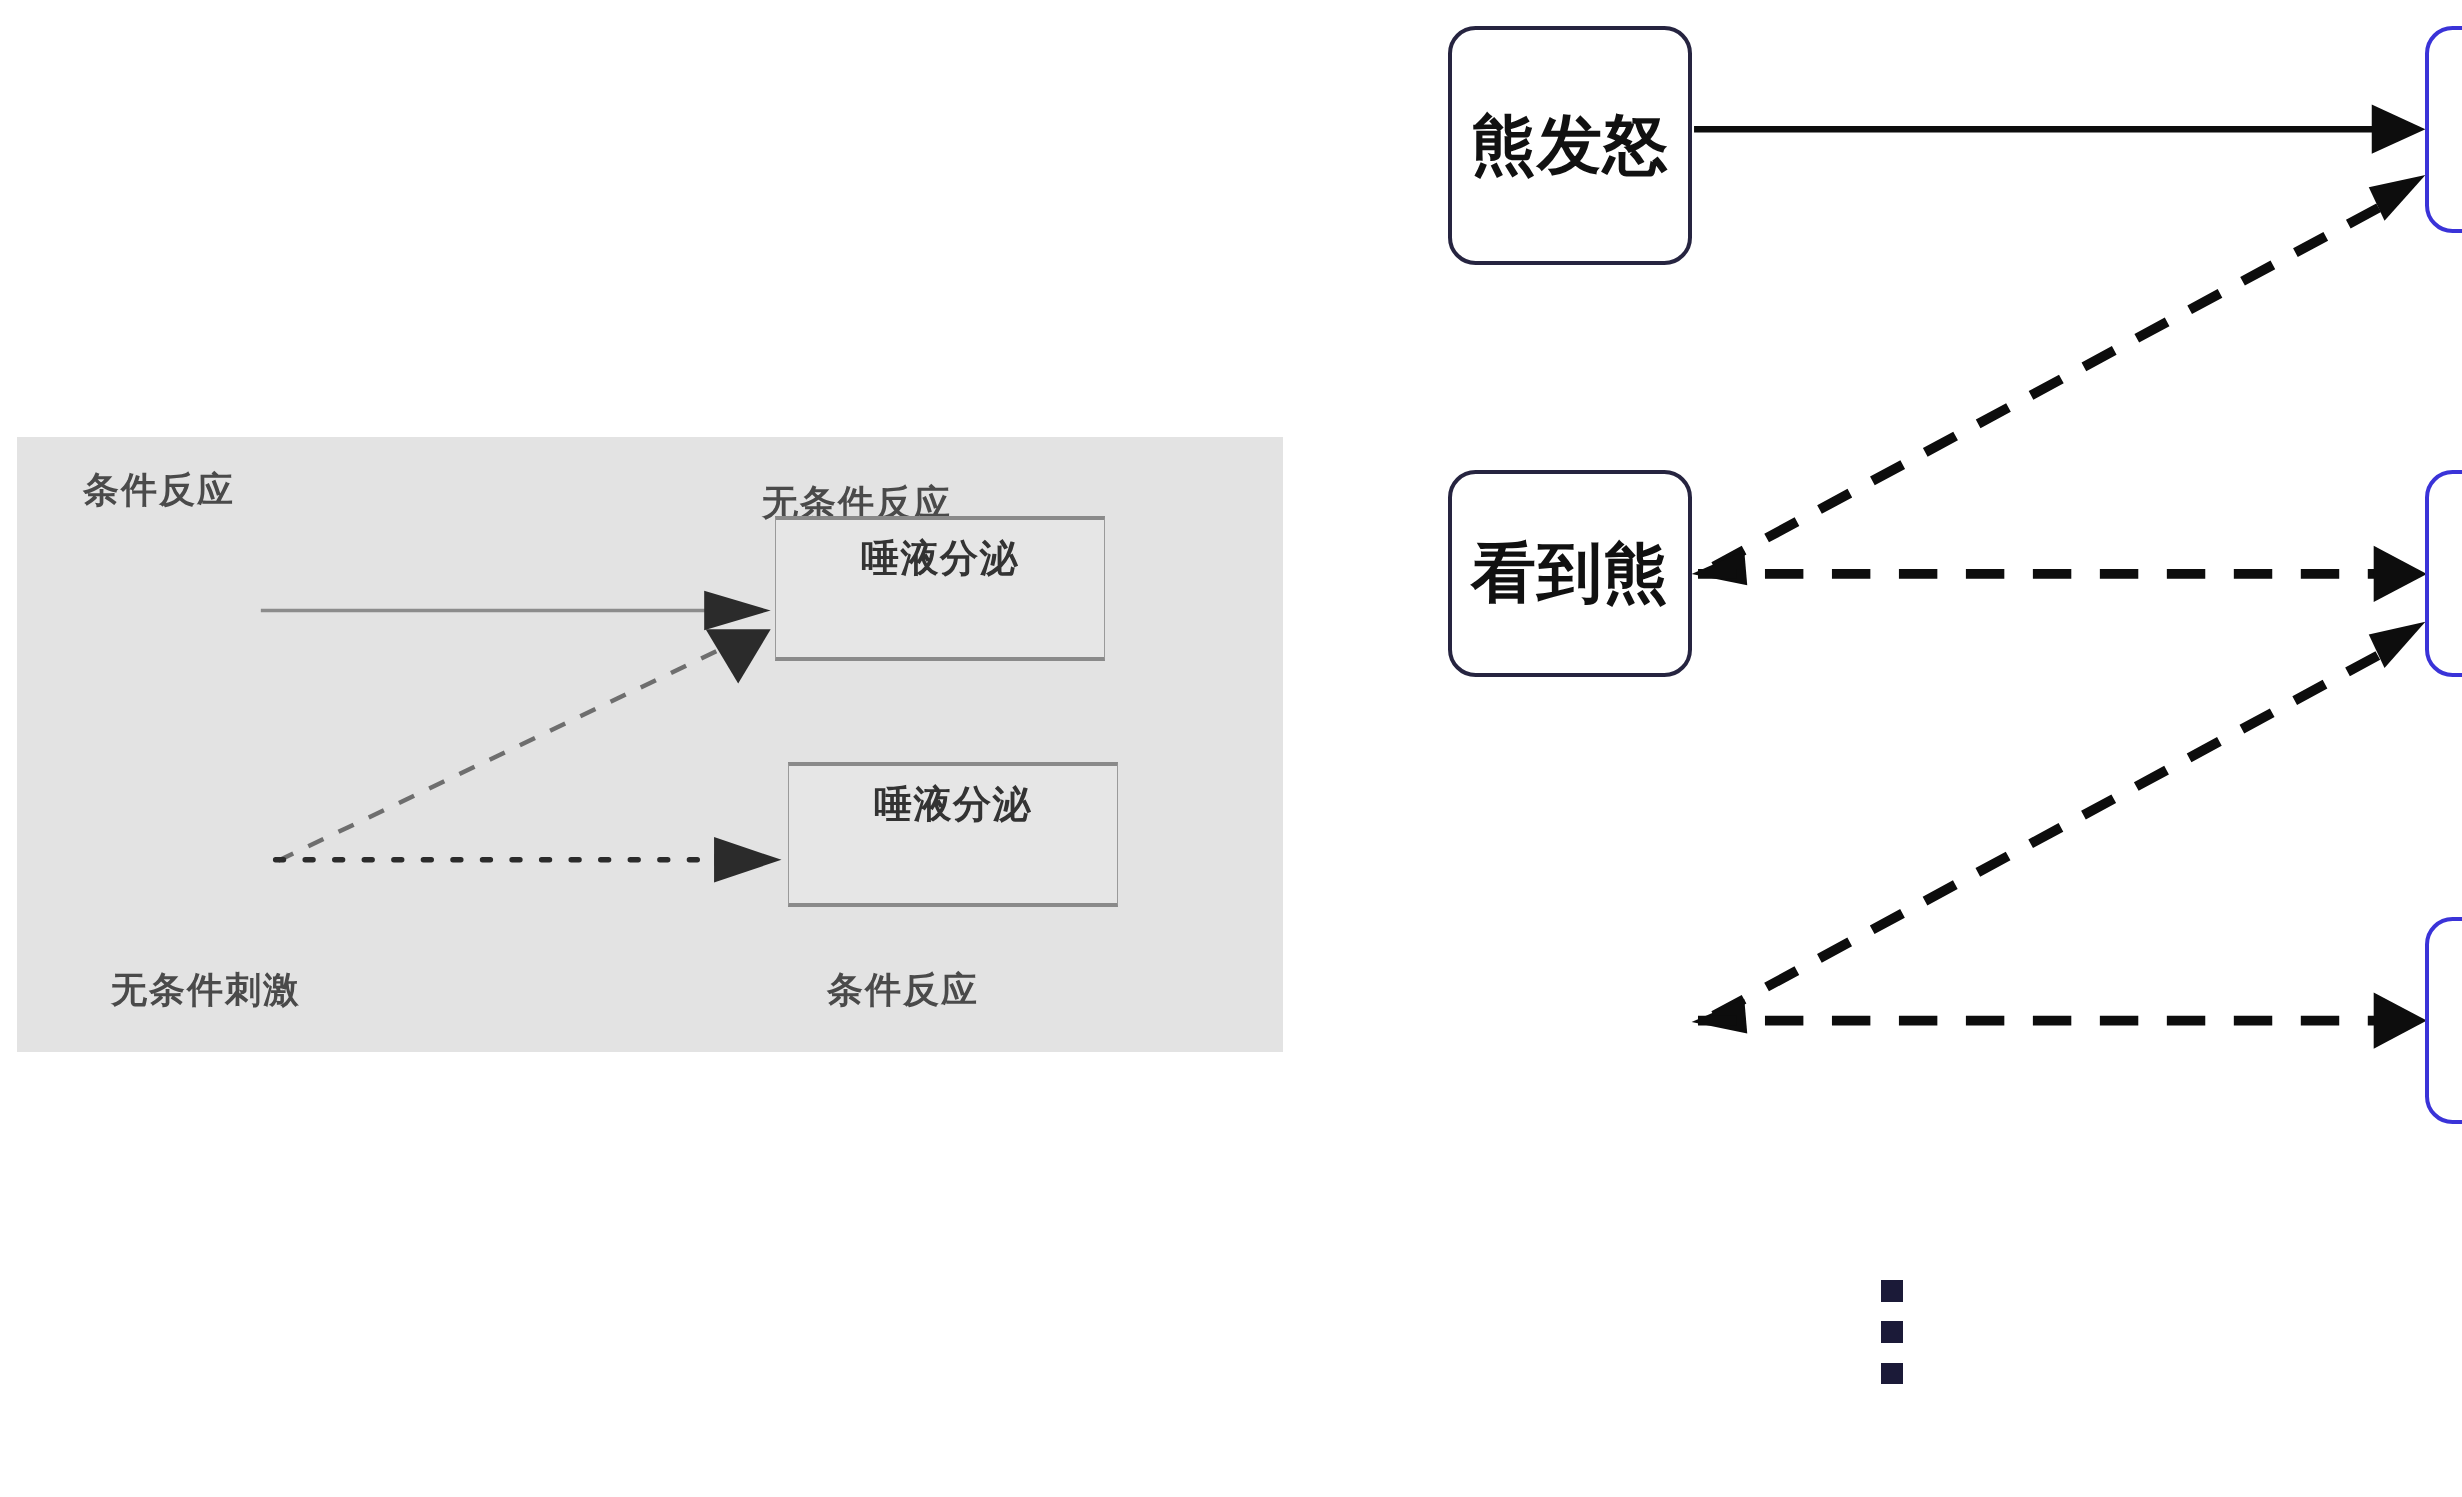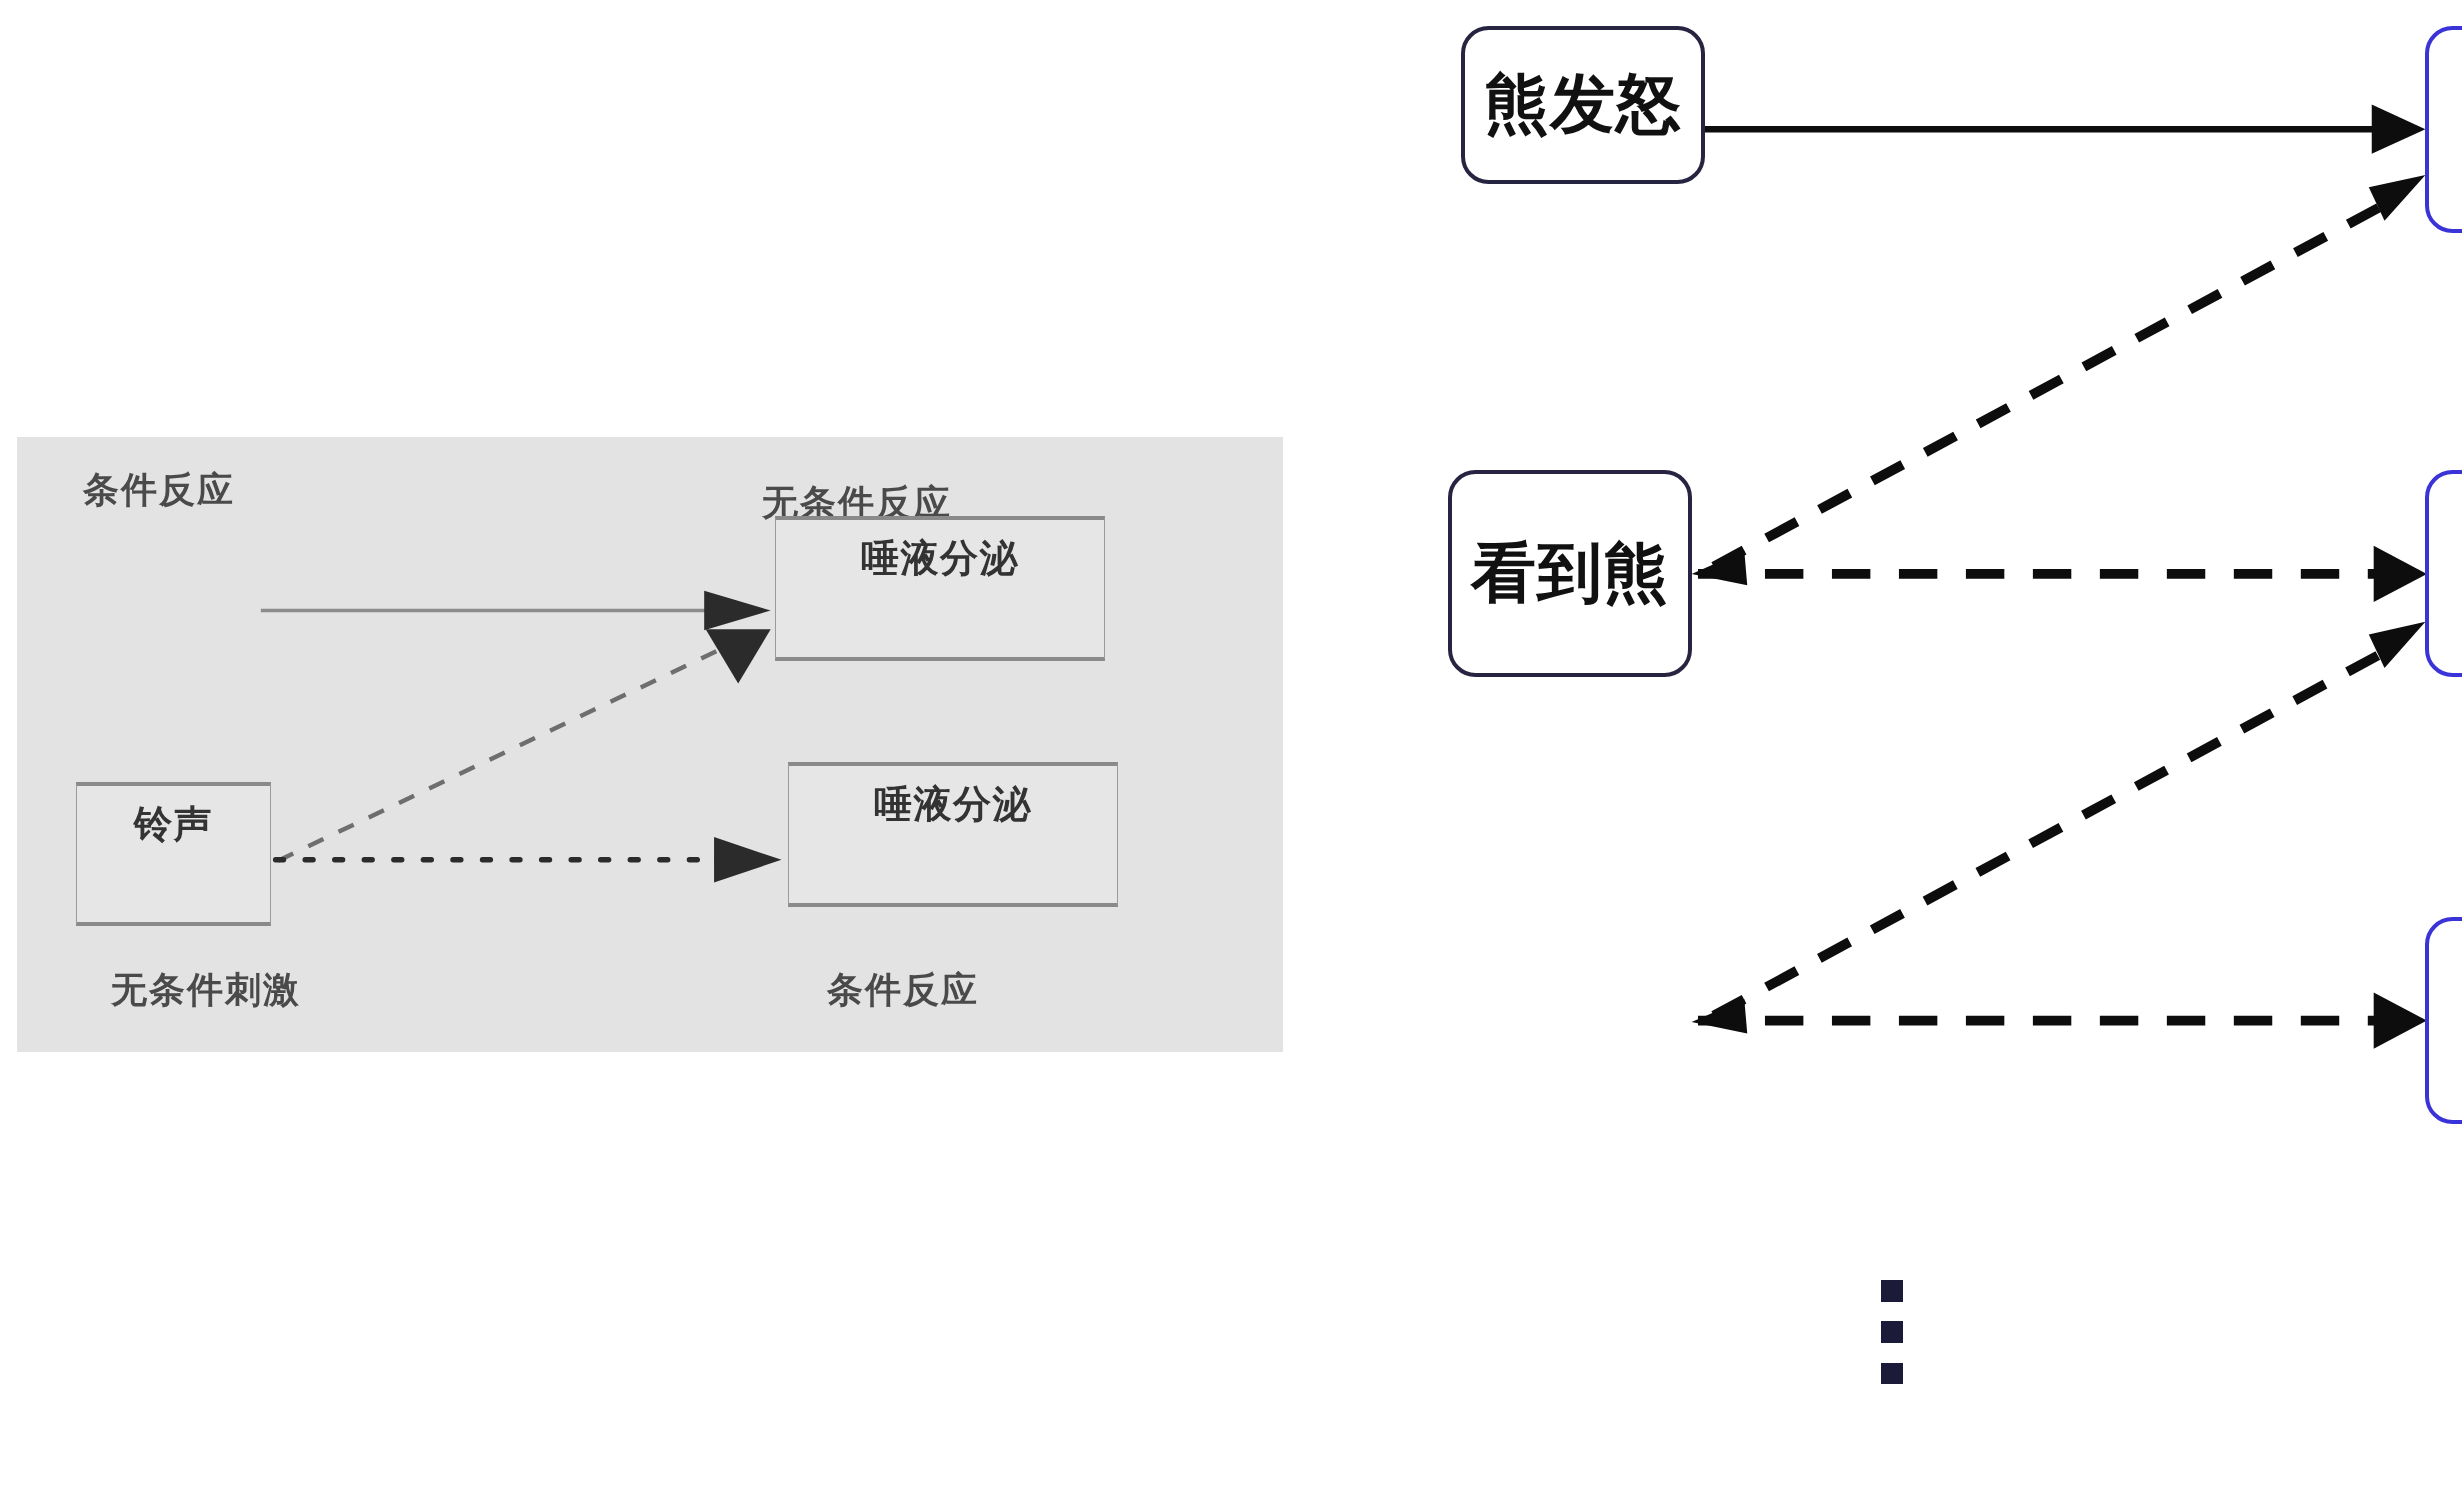--- a/index.html
+++ b/index.html
@@ -90,21 +90,21 @@
     color: #111111;
     font-size: 65px;
     font-weight: 700;
     line-height: 1.15;
     letter-spacing: 1px;
     white-space: pre-line;
     font-family: "DejaVu Sans", "Liberation Sans", sans-serif;
   }
 
   
-  #rl-box-bear-angry { left: 92px;  top: 25.6px;   width: 244px; height: 158px; }
+  #rl-box-bear-angry { left: 79px;  top: 25.6px;   width: 244px; height: 239px; }
   #rl-box-see-bear   { left: 79px;  top: 470px;  width: 244px; height: 207px; }
   #rl-box-see-claw   { left: 79px;  top: 917px; width: 244px; height: 207px; }
   
   #rl-box-reward     { left: 1056px; top: 25.6px;   width: 291px; height: 207px; }
   #rl-box-vsprime    { left: 1056px; top: 470px;  width: 291px; height: 207px; }
   #rl-box-vs         { left: 1056px; top: 917px; width: 291px; height: 207px; }
 
   #rl-svg {
     position: absolute;
     left: 0; top: 0;
@@ -126,23 +126,20 @@
 </head>
 <body>
 
 <div id="classical-panel">
 
   <span class="cc-caption" id="cc-label-ucs">条件反应</span>
   <span class="cc-caption" id="cc-label-ucr">无条件反应</span>
   <span class="cc-caption" id="cc-label-cs">无条件刺激</span>
   <span class="cc-caption" id="cc-label-cr">条件反应</span>
 
-  <div class="cc-box" id="cc-box-bell">
-    <span class="cc-box-text">铃声</span>
-  </div>
   <div class="cc-box" id="cc-box-saliva-1">
     <span class="cc-box-text">唾液分泌</span>
   </div>
   <div class="cc-box" id="cc-box-saliva-2">
     <span class="cc-box-text">唾液分泌</span>
   </div>
 
   <svg id="cc-svg" viewBox="0 0 2570 1248">
 
     <g>

